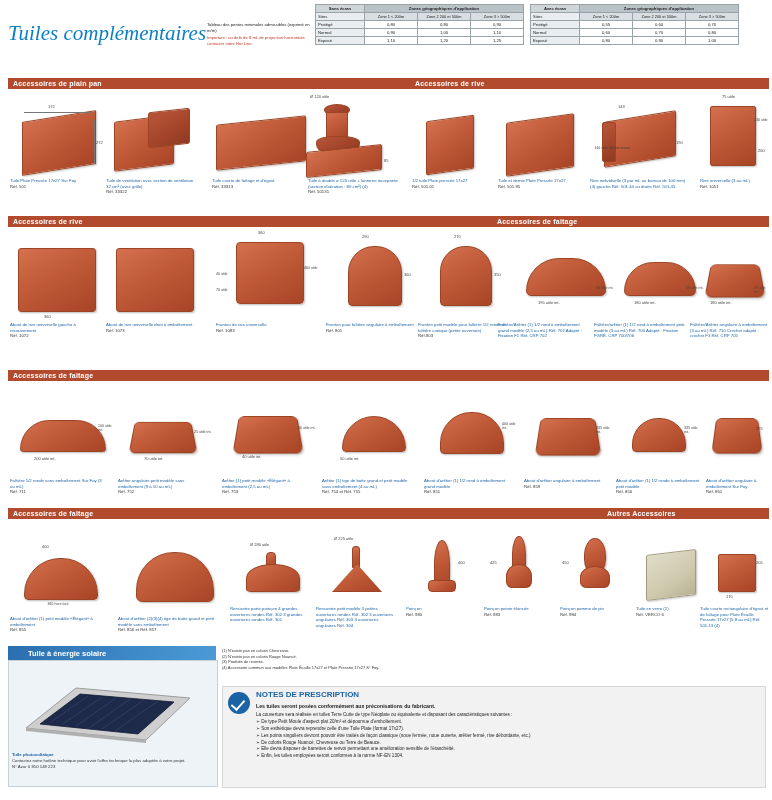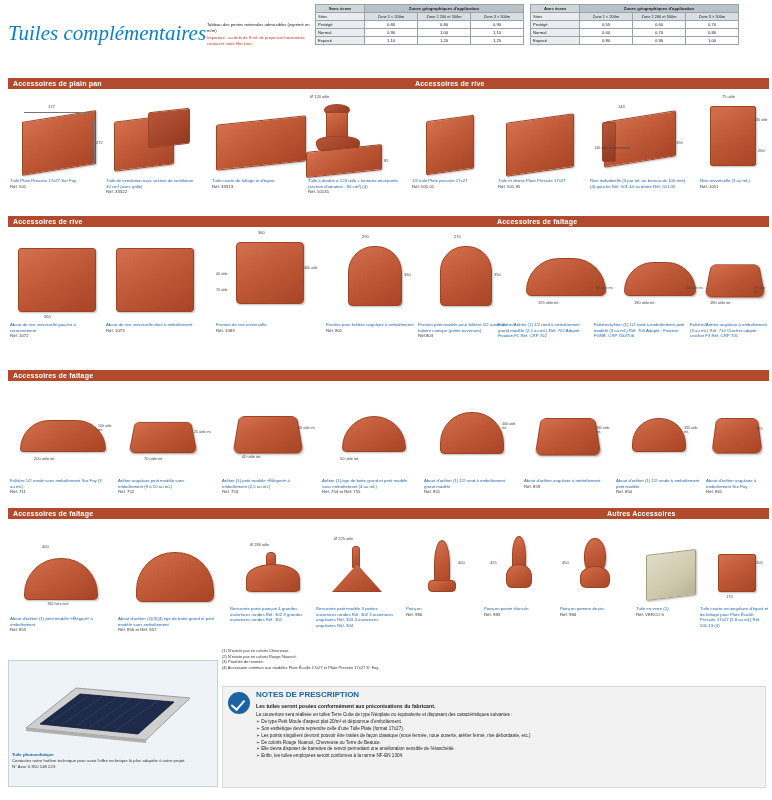--- a/index.html
+++ b/index.html
@@ -544,20 +544,21 @@
     <span class="blue">Tuile courte rectangulaire d'égout et de faîtage pour Plate Écaille Pressée 17x27 [5,8 au mL] Réf. 501.13 (4)</span>
   </div>
 
   <div class="footnotes">
     <div>(1) N'existe pas en coloris Chevreuse.</div>
     <div>(2) N'existe pas en coloris Rouge Nuancé.</div>
     <div>(3) Produits de revente.</div>
     <div>(4) Accessoire commun aux modèles Plate Écaille 17x27 et Plate Pressée 17x27 S° Foy.</div>
   </div>
 
+  <div class="solar-head">Tuile à énergie solaire</div>
   <div class="solar-box"></div>
   <div class="solar-img">
     <svg width="180" height="72" viewBox="0 0 180 72">
       <polygon points="8,56 58,16 172,26 128,68" fill="#cfcfcf" stroke="#9d9d9d" stroke-width="1"></polygon>
       <polygon points="22,52 62,22 156,30 120,62" fill="#1d2a4a" stroke="#111a30" stroke-width="0.8"></polygon>
       <g stroke="#3a4a72" stroke-width="0.6">
         <line x1="33" y1="50" x2="70" y2="24"></line>
         <line x1="45" y1="52" x2="84" y2="25"></line>
         <line x1="58" y1="54" x2="98" y2="26"></line>
         <line x1="71" y1="56" x2="112" y2="27"></line>

